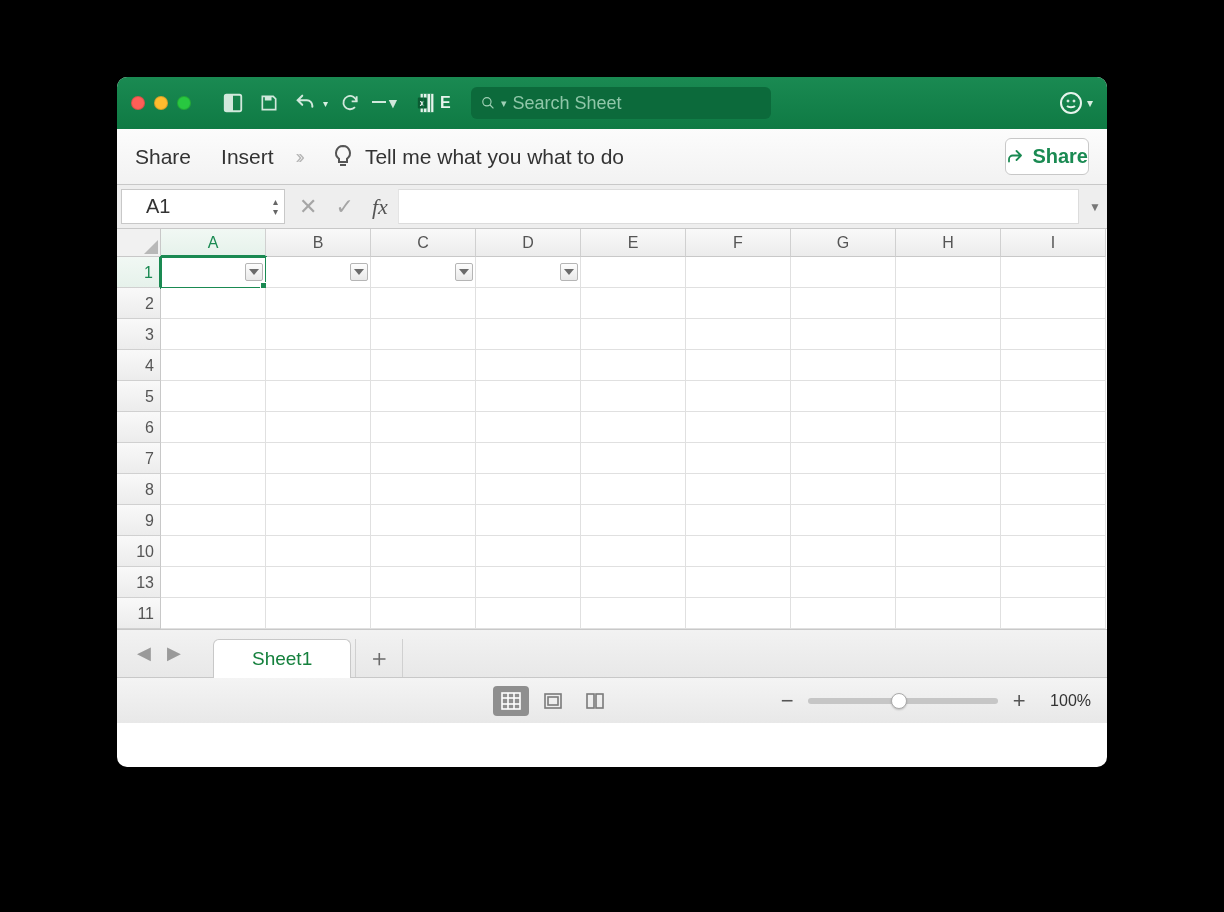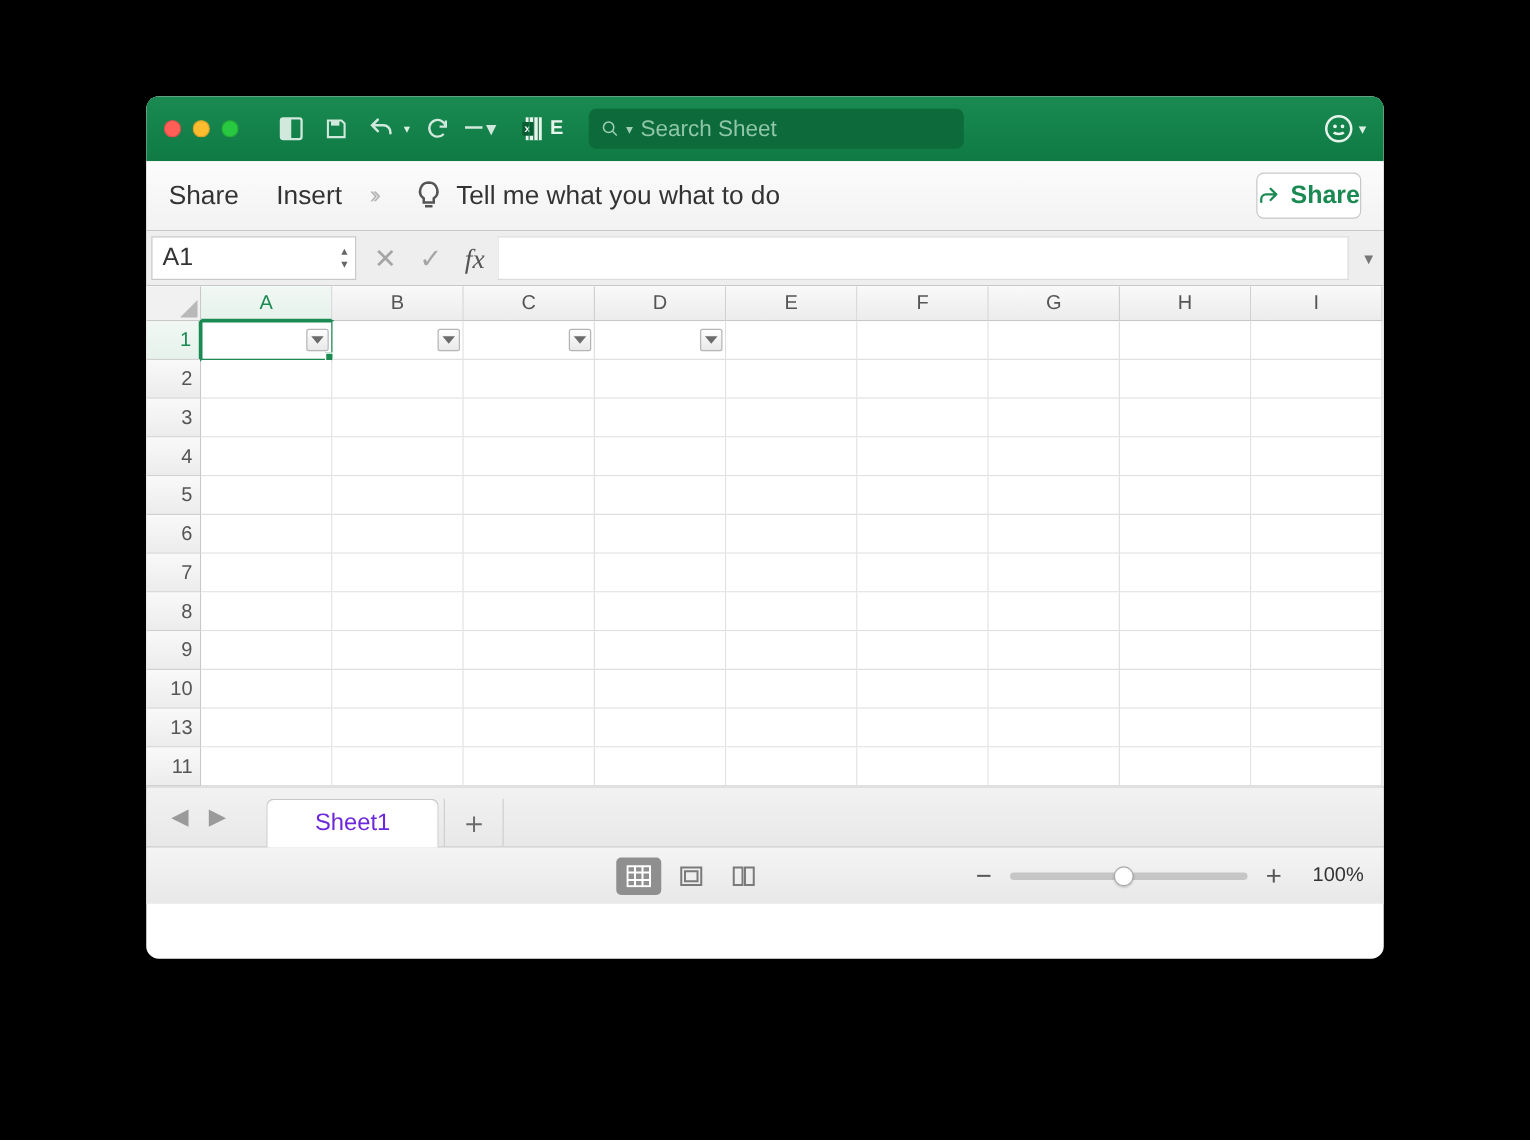--- a/index.html
+++ b/index.html
@@ -56,21 +56,21 @@
     color:#1a8a52; font-size:20px; font-weight:600; cursor:pointer;
   }
 
   
   .fbar {
     height: 44px; background:#eeeeee; border-bottom:1px solid #c8c8c8;
     display:flex; align-items:stretch;
   }
   .namebox {
     width: 164px; background:#fff; border:1px solid #c8c8c8; margin:4px;
-    display:flex; align-items:center; padding: 0 8px; font-size:20px; color:#333;
+    display:flex; align-items:center; padding: 0 24px; font-size:20px; color:#333;
     position:relative;
   }
   .namebox .stepper { position:absolute; right:6px; display:flex; flex-direction:column; gap:2px; color:#666; font-size:10px; line-height:8px;}
   .fbar .fxgroup { display:flex; align-items:center; padding: 0 10px; gap:18px; }
   .fxgroup .btn { color:#a5a5a5; font-size:22px; cursor:pointer; }
   .fxlabel { font-style:italic; font-family: "Times New Roman", serif; font-size:22px; color:#555;}
   .formula-input {
     flex:1; margin:4px 4px 4px 0; background:#fff; border:1px solid #dcdcdc; border-left:1px solid #e4e4e4;
     display:flex; align-items:center; padding:0 8px;
   }
@@ -134,21 +134,21 @@
   
   .sheetbar {
     height: 48px; background:linear-gradient(#f2f2f2,#e8e8e8); border-top:1px solid #c8c8c8;
     display:flex; align-items:flex-end; padding:0 12px;
   }
   .navbtn { width:30px; height:30px; display:flex; align-items:center; justify-content:center;
     color:#9a9a9a; font-size:18px; margin-bottom:9px; cursor:pointer;}
   .sheettab {
     background:#fff; border:1px solid #c8c8c8; border-bottom:none;
     border-radius:6px 6px 0 0; padding:8px 38px; margin:0 4px -1px 24px;
-    color:#6d28d9; font-size:19px; font-weight:500;
+    color:#15803d; font-size:19px; font-weight:500;
   }
   .addsheet {
     width:48px; height:38px; display:flex; align-items:center; justify-content:center;
     color:#6b6b6b; font-size:24px; margin-bottom:0px; cursor:pointer;
     border-left:1px solid #d0d0d0; border-right:1px solid #d0d0d0;
   }
 
   
   .statusbar {
     height: 46px; background:linear-gradient(#f4f4f4,#e8e8e8); border-top:1px solid #c8c8c8;

